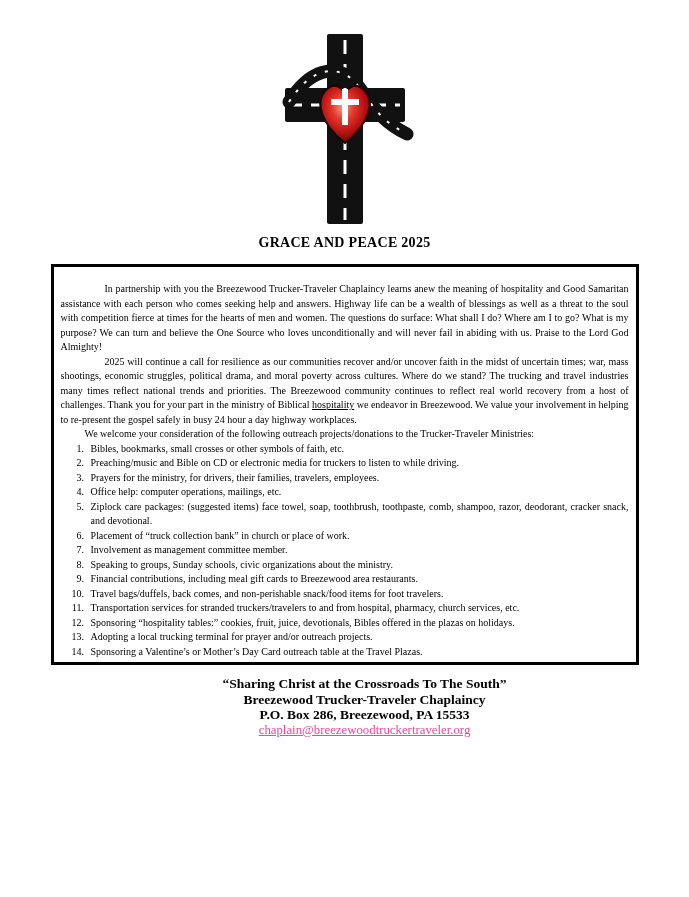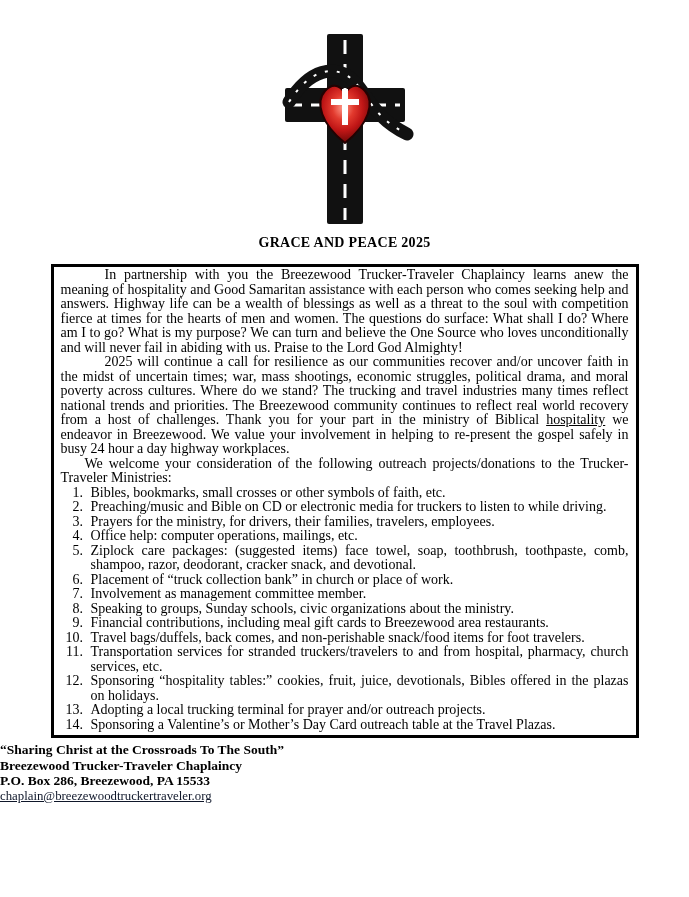--- a/index.html
+++ b/index.html
@@ -19,45 +19,46 @@
   }
   .page-title {
     text-align: center;
     font-weight: bold;
     font-size: 14px;
     letter-spacing: 0.3px;
     margin-top: 9px;
   }
   .letter-box {
     width: 588px;
-    margin: 13px auto 4px auto;
+    margin: 13px auto 11px auto;
     border: 3px solid #000000;
-    padding: 1px 7px 3px 7px;
-    font-size: 14px;
+    padding: 15px 7px 3px 7px;
+    font-size: 10px;
     line-height: 14.5px;
     text-align: justify;
   }
   .indent-lg { text-indent: 44px; }
   .indent-sm { text-indent: 24px; }
   .u { text-decoration: underline; }
   ol.projects {
     margin: 0;
     padding-left: 26px;
     list-style: decimal outside;
   }
   ol.projects li { padding-left: 4px; }
   .footer {
     margin-top: 3px;
-    text-align: left;
+    text-align: center;
     font-weight: bold;
     font-size: 13.5px;
     line-height: 15.6px;
+    padding-left: 40px;
   }
   .footer .email-line { font-weight: normal; font-size: 12.8px; }
-  .footer a { color: #0f172a; text-decoration: underline; }
+  .footer a { color: #ec4899; text-decoration: underline; }
 </style>
 </head>
 <body>
 
 <div>
 
   <div class="logo-wrap">
     <svg width="140" height="196" viewBox="0 0 140 196" xmlns="http://www.w3.org/2000/svg" aria-hidden="true">
       <defs>
         <radialGradient id="heartGrad" cx="46%" cy="38%" r="62%">

